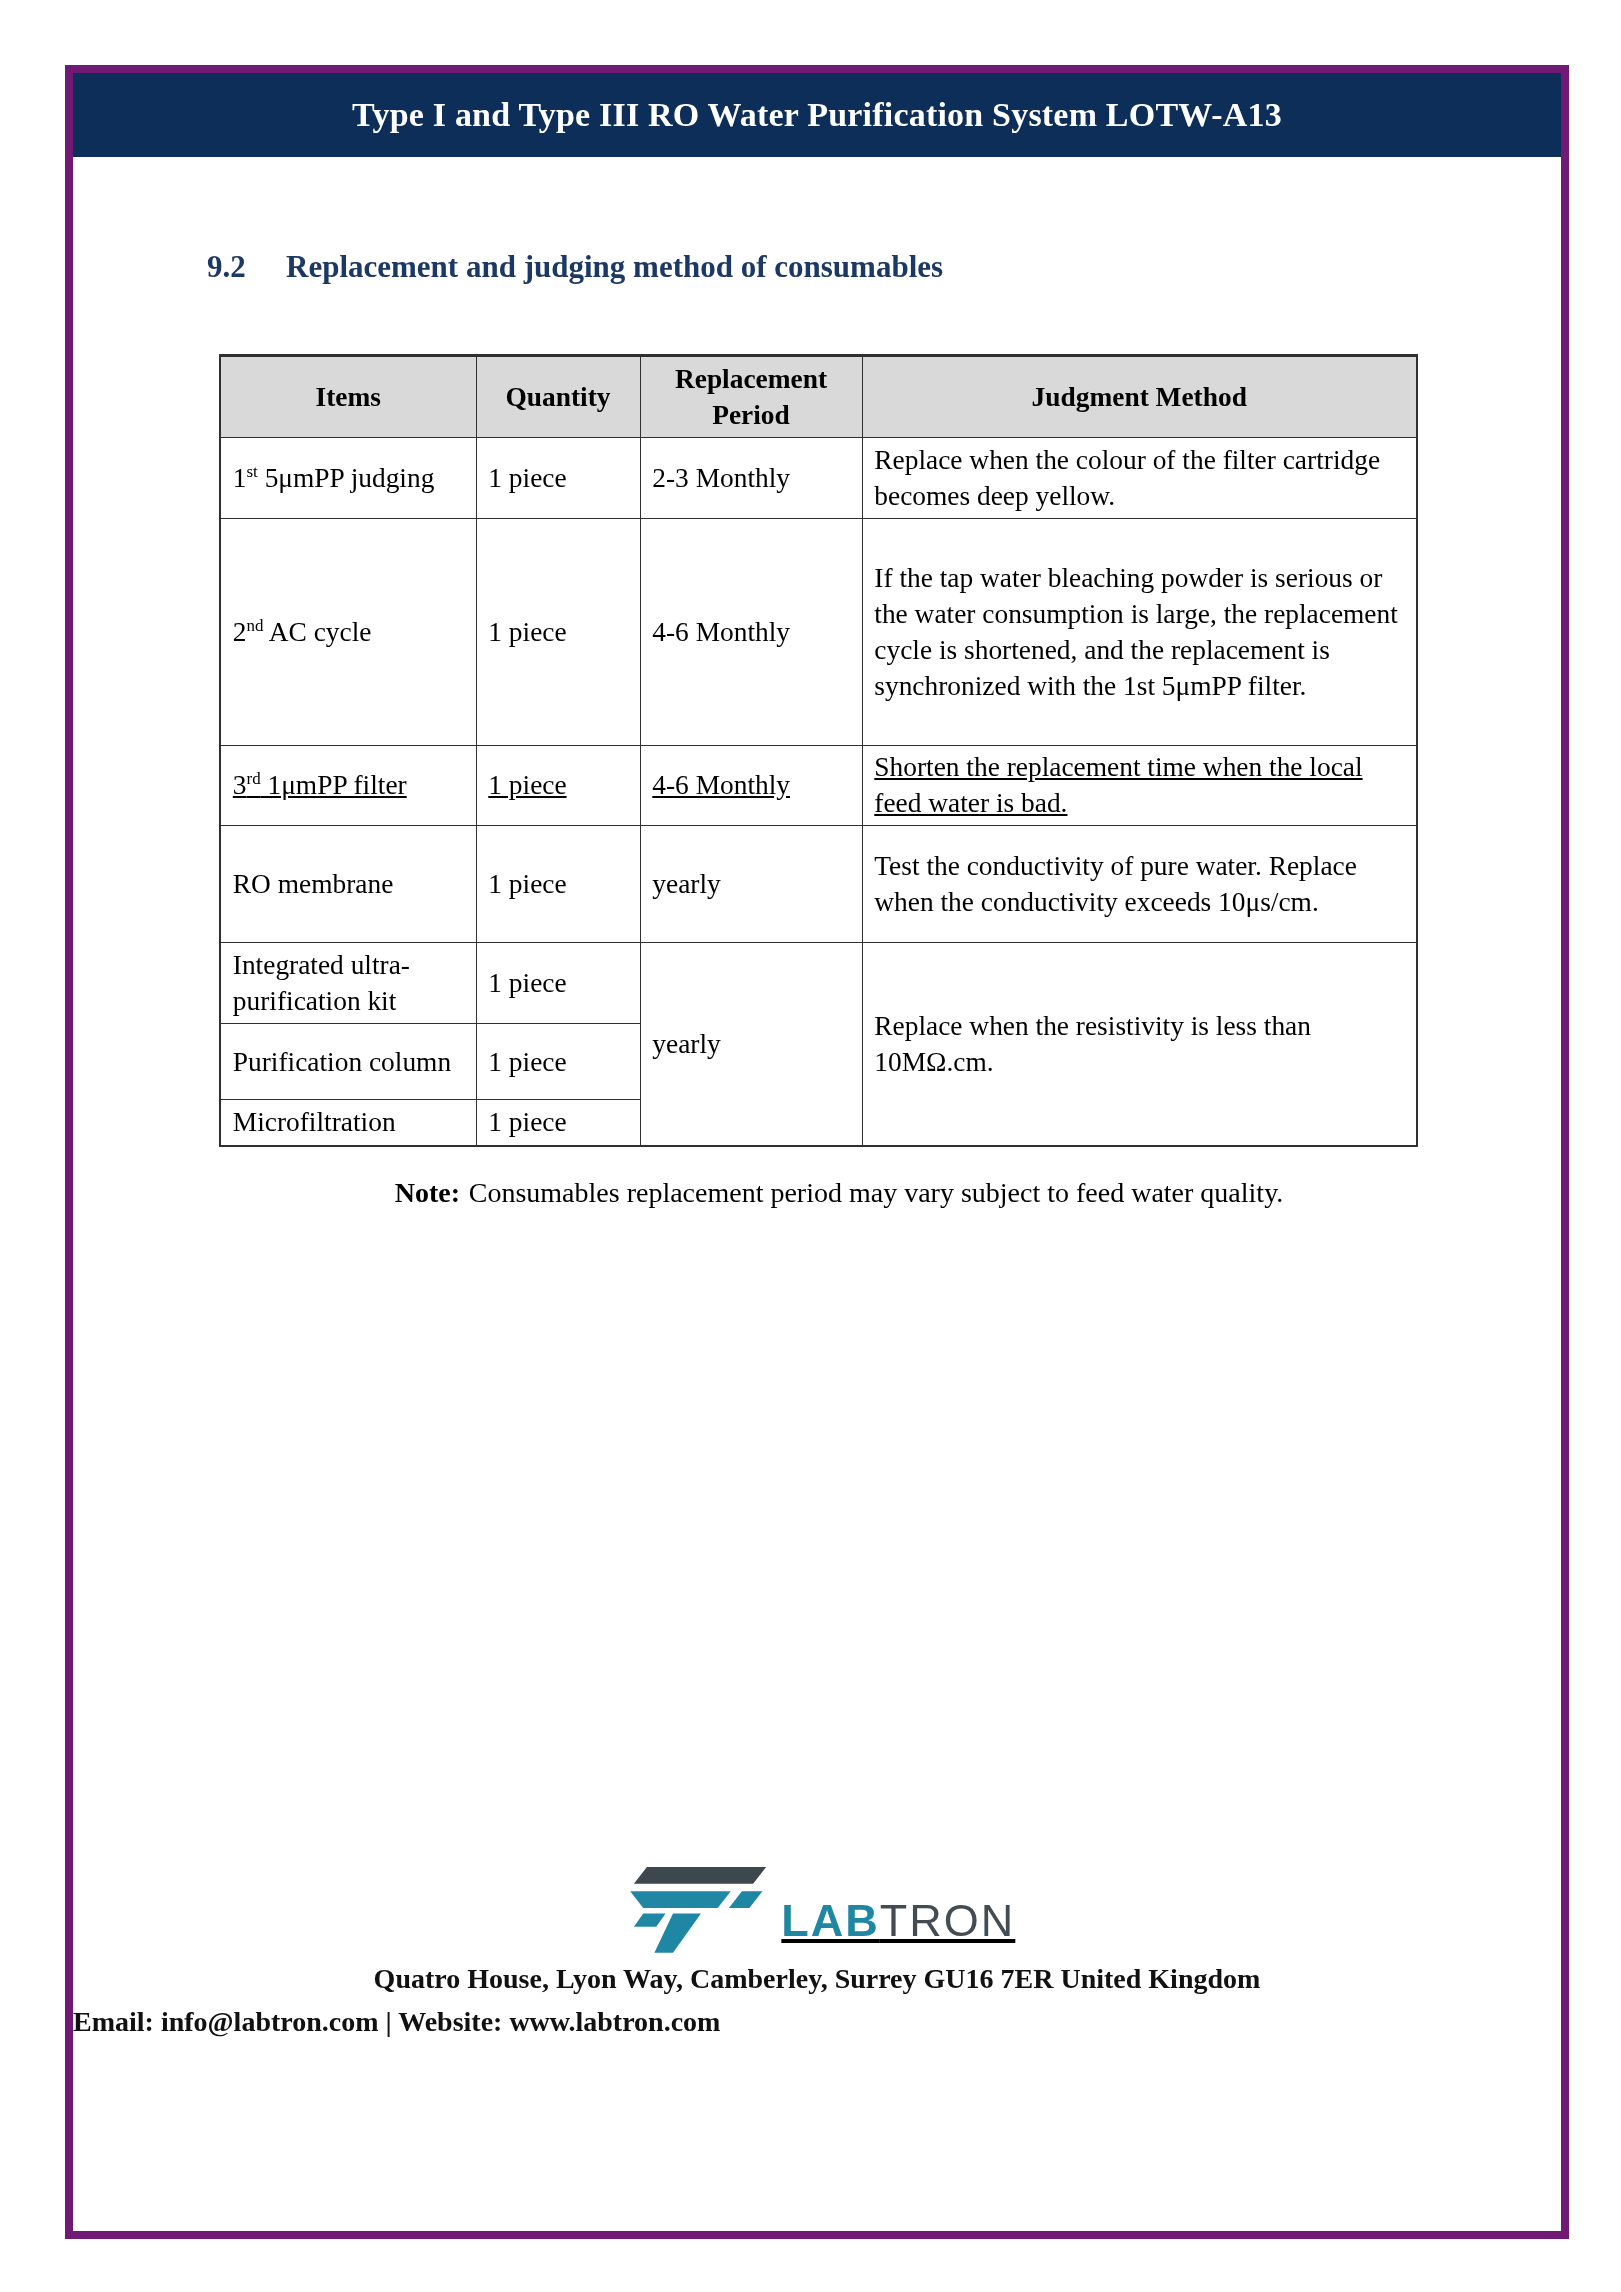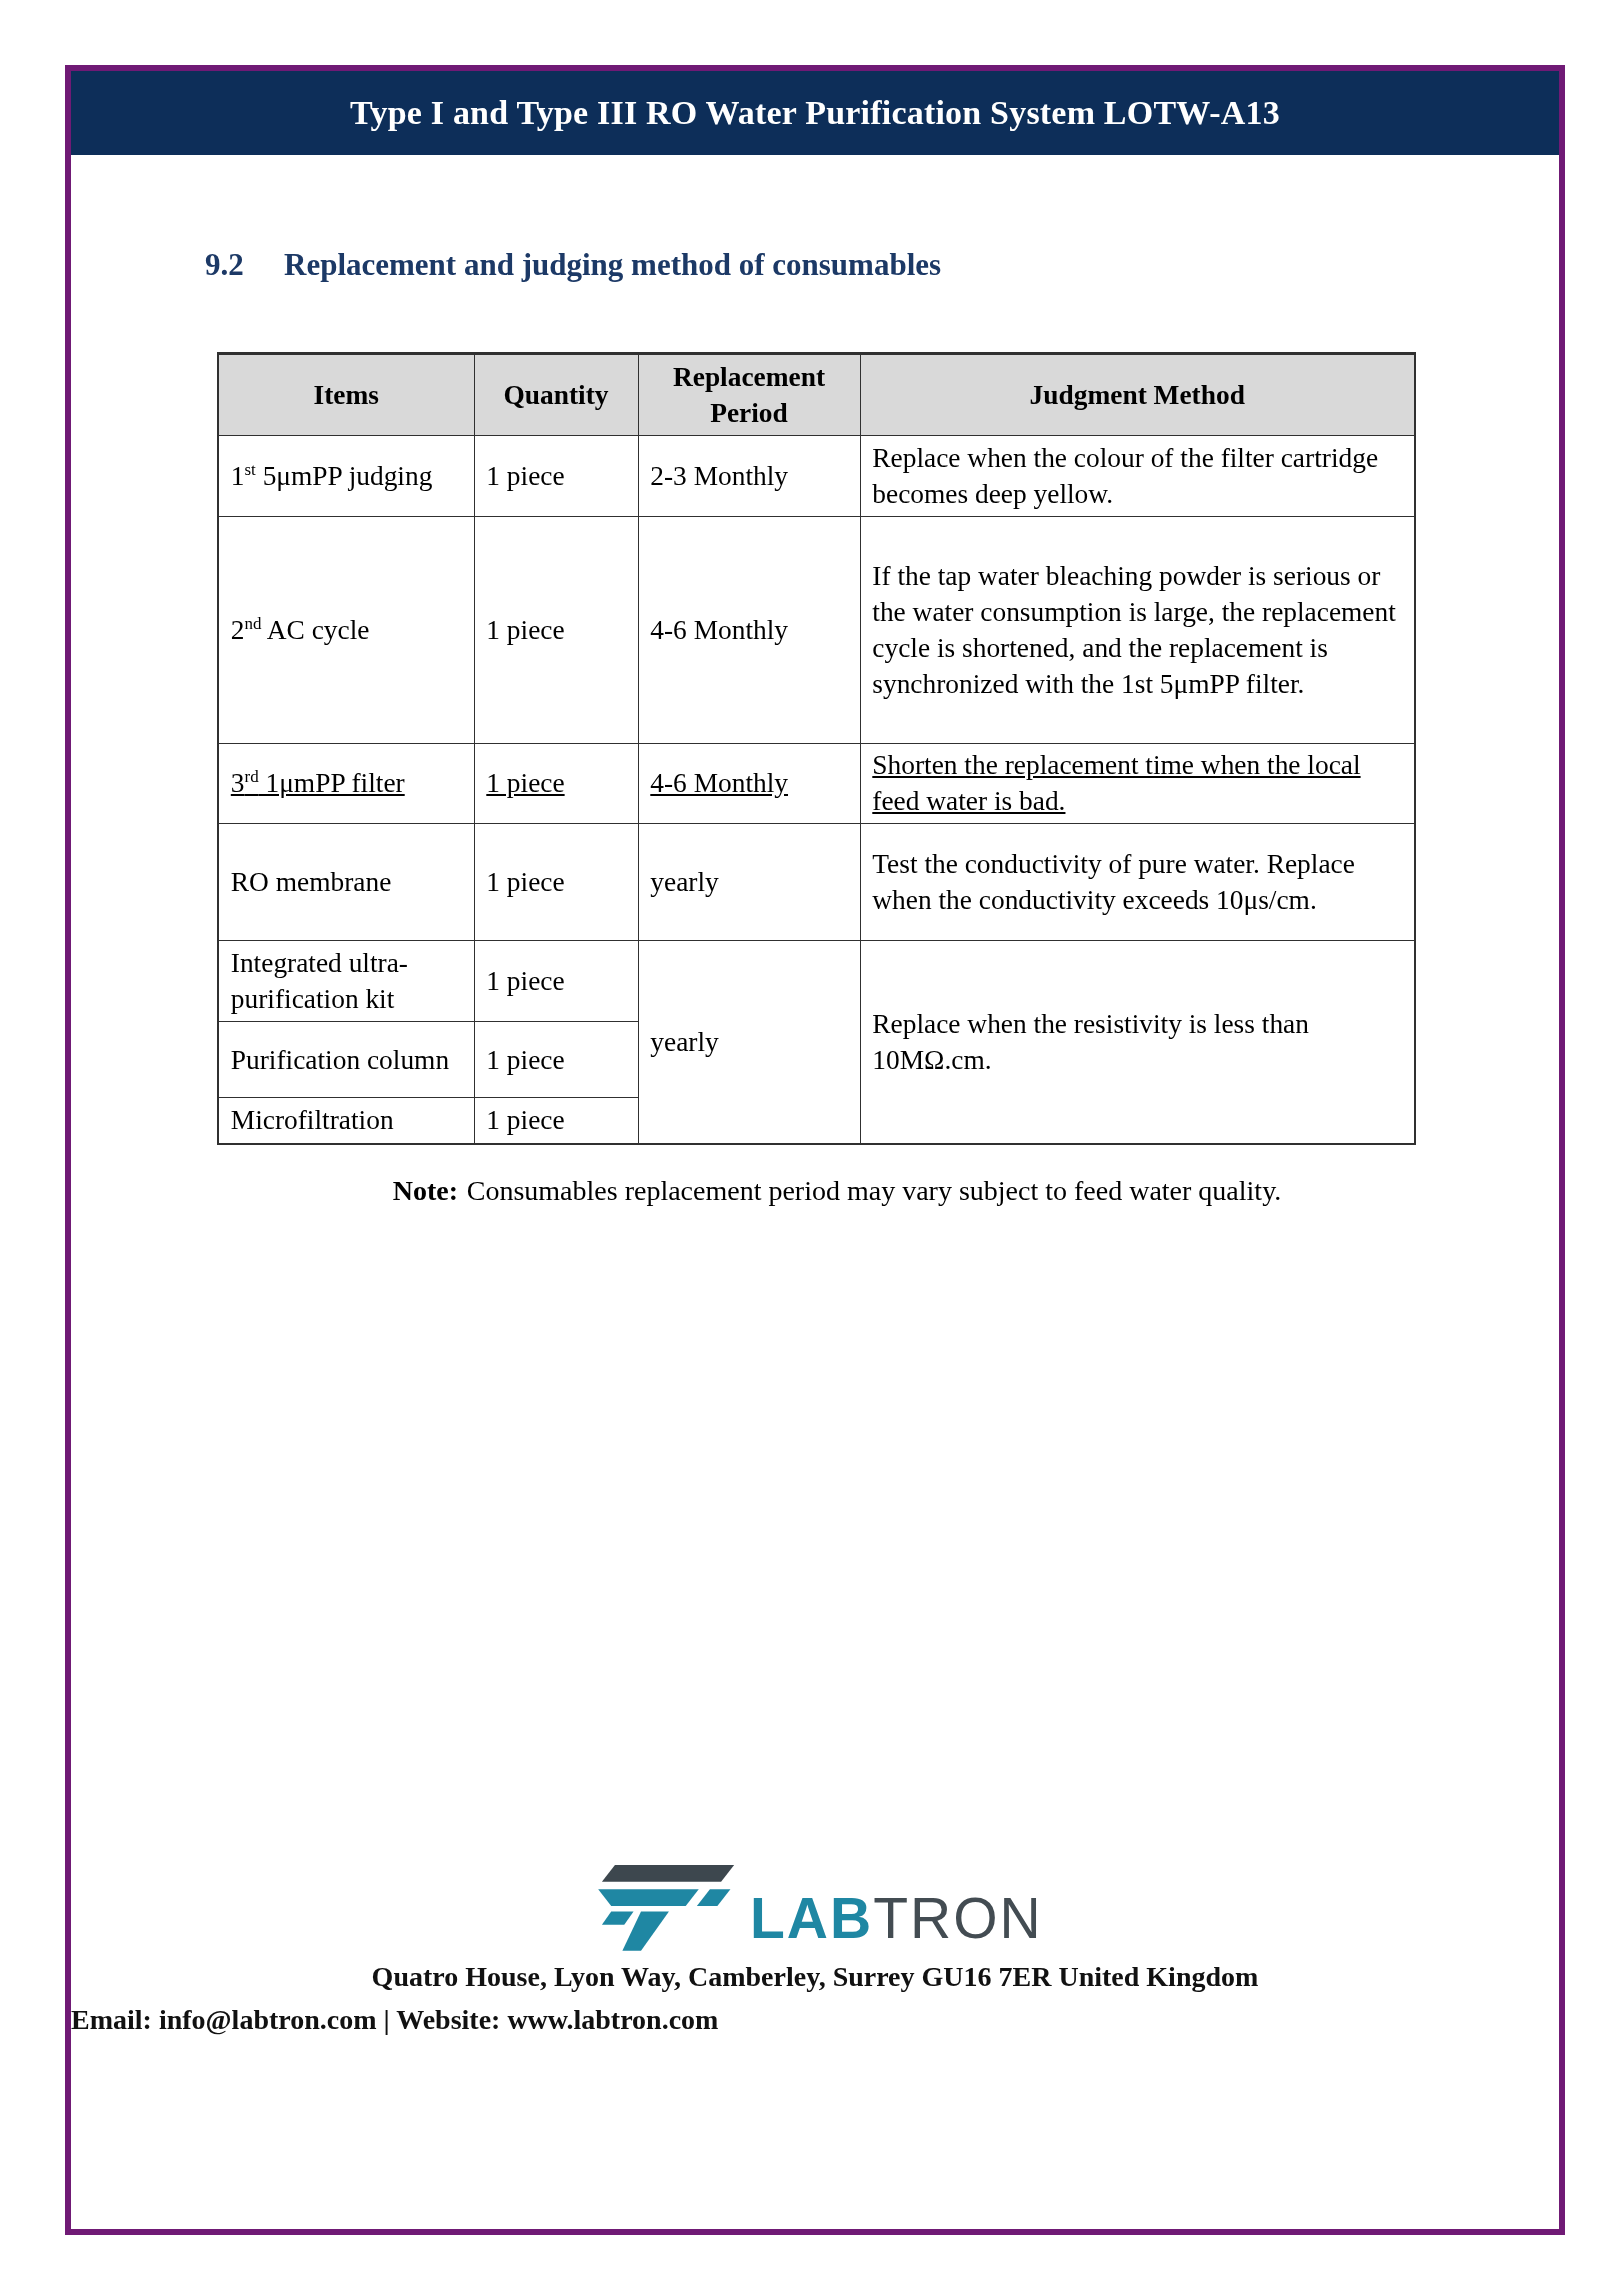--- a/index.html
+++ b/index.html
@@ -2,21 +2,21 @@
 <html><head>
 <meta charset="utf-8">
 <style>
   html,body{margin:0;padding:0;}
   body{
     width:1621px;height:2293px;background:#ffffff;position:relative;
     font-family:"Liberation Serif","DejaVu Serif",serif;color:#000;
   }
   .frame{
     position:absolute;left:65px;top:65px;width:1488px;height:2158px;
-    border:6px solid #701a75;background:#ffffff;
+    border:8px solid #701a75;background:#ffffff;
   }
   .header-bar{
     position:absolute;left:0;top:0;width:100%;height:84px;background:#0d2e59;
     display:flex;align-items:center;justify-content:center;
   }
   .header-bar .title{
     color:#ffffff;font-weight:bold;font-size:34px;letter-spacing:0.2px;
   }
   .section-heading{position:absolute;top:176px;left:0;width:100%;font-weight:bold;font-size:31px;color:#1c3966;}
   .section-heading .num{position:absolute;left:134px;top:0;}
@@ -53,21 +53,21 @@
   .note-line .note-label{font-weight:bold;}
   .note-line .note-text{margin-left:8.8px;}
 
   .logo-row{
     position:absolute;top:1786px;left:0;width:100%;height:98px;
     display:flex;align-items:center;justify-content:center;gap:13.7px;
   }
   .logo-mark{width:149px;height:94px;flex:0 0 auto;}
   .logo-text{
     font-family:"Liberation Sans","DejaVu Sans",sans-serif;
-    font-size:57px;letter-spacing:2px;line-height:1;padding-top:25.5px;
+    font-size:45px;letter-spacing:2px;line-height:1;padding-top:25.5px;text-decoration:underline;
   }
   .logo-lab{color:#1f87a3;font-weight:bold;}
   .logo-tron{color:#434c52;font-weight:normal;}
 
   .addr-line{position:absolute;top:1890px;left:0;width:100%;text-align:center;font-weight:bold;font-size:28px;color:#111;}
   .contact-line{position:absolute;top:1933px;left:0;width:100%;text-align:left;font-weight:bold;font-size:28px;color:#111;}
 
   .page-number{
     position:absolute;top:2054px;left:0;width:100%;text-align:center;
     font-family:"Liberation Sans","DejaVu Sans",sans-serif;font-size:25.5px;color:#1a1a1a;

